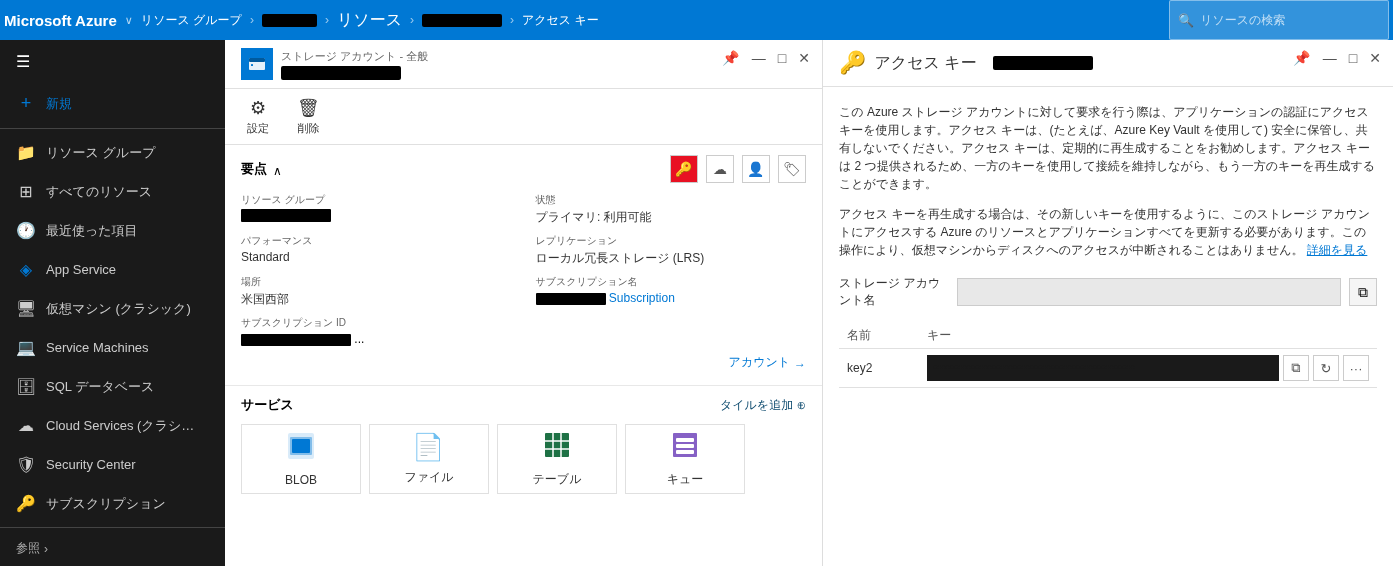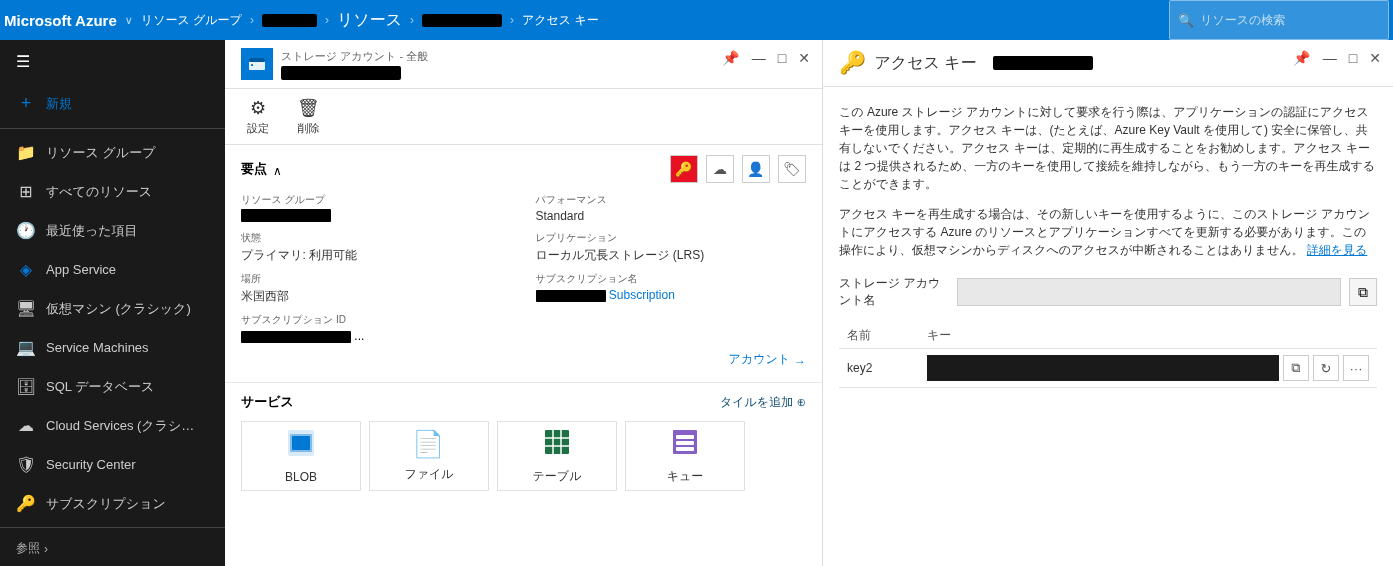--- a/index.html
+++ b/index.html
@@ -426,26 +426,26 @@
               <button class="summary-icon-btn" style="width:28px;height:28px;border:1px solid #ccc;background:white;cursor:pointer;display:flex;align-items:center;justify-content:center;font-size:14px;color:#555;">🏷</button>
             </div>
           </div>
 
           <div class="summary-grid">
             <div class="summary-field">
               <span class="field-label">リソース グループ</span>
               <span style="background:#000;display:inline-block;width:90px;height:13px;border-radius:1px;"></span>
             </div>
             <div class="summary-field">
+              <span class="field-label">状態</span>
+              <span class="field-value">プライマリ: 利用可能</span>
+            </div>
+            <div class="summary-field">
               <span class="field-label">パフォーマンス</span>
               <span class="field-value">Standard</span>
-            </div>
-            <div class="summary-field">
-              <span class="field-label">状態</span>
-              <span class="field-value">プライマリ: 利用可能</span>
             </div>
             <div class="summary-field">
               <span class="field-label">レプリケーション</span>
               <span class="field-value">ローカル冗長ストレージ (LRS)</span>
             </div>
             <div class="summary-field">
               <span class="field-label">場所</span>
               <span class="field-value">米国西部</span>
             </div>
             <div class="summary-field">

